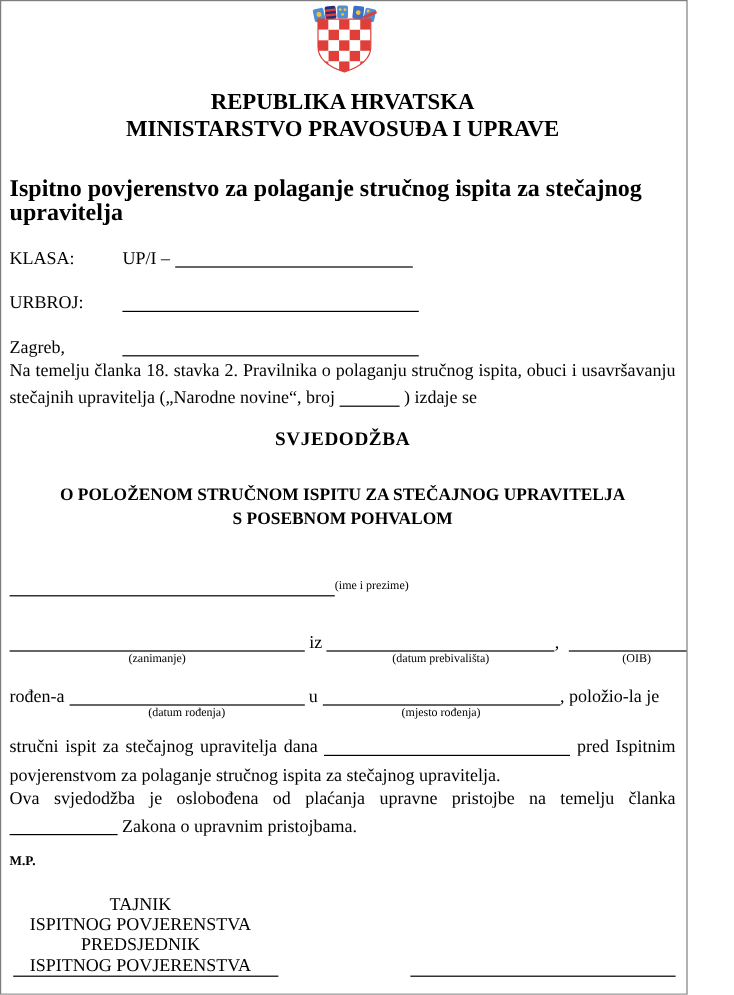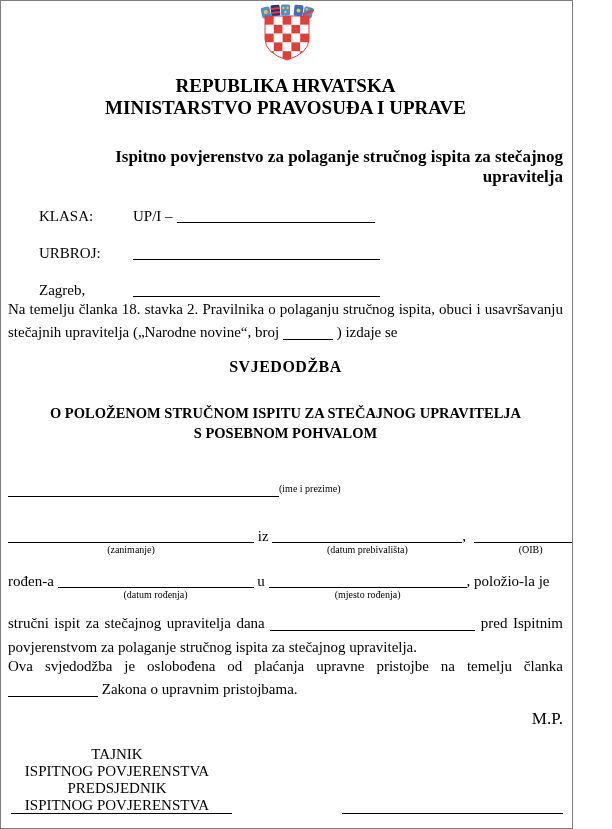--- a/index.html
+++ b/index.html
@@ -11,23 +11,23 @@
     background:#ffffff;
     font-family:"Liberation Serif","DejaVu Serif",serif;
     color:#000000;
     overflow:hidden;
   }
   .abs { position:absolute; left:7px; right:9px; }
 
   .crest { position:absolute; top:2px; left:50%; transform:translateX(-50%); }
 
   .gov-header { top:74px; font-weight:bold; font-size:19px; line-height:22px; text-align:center; }
-  .commission { top:146px; font-weight:bold; font-size:17px; line-height:20px; text-align:right; }
-
-  .meta { top:205px; font-size:15px;margin-left:31px; }
+  .commission { top:146px; font-weight:bold; font-size:20px; line-height:20px; text-align:left; }
+
+  .meta { top:205px; font-size:15px; }
   .meta-row { display:flex; align-items:flex-start; line-height:20px; height:37px; }
   .meta-label { width:94px; flex:0 0 auto; }
   .meta-prefix { margin-right:4px; }
   .bl { display:inline-block; border-bottom:1px solid #000; height:16px; vertical-align:-3px; }
 
   .para { font-size:15px; line-height:23px; text-align:justify; }
   .intro { top:297px; }
 
   .cert-title { top:352px; font-weight:bold; font-size:16px; line-height:28px; text-align:center; letter-spacing:0.5px; }
   .cert-sub { top:402px; font-weight:bold; font-size:14.5px; line-height:20px; text-align:center; }
@@ -38,21 +38,21 @@
   .cap { font-size:10px; line-height:13px; text-align:center; white-space:nowrap; }
   .word { white-space:pre; }
 
   .name-field { top:479px; display:flex; flex-direction:row; align-items:center; }
   .row-occupation { top:525px; }
   .row-born { top:570px; }
 
   .exam { top:610px; line-height:24px; }
   .fee  { top:654px; }
 
-  .stamp { top:708px; font-size:17px; line-height:19px; text-align:right; }
+  .stamp { top:708px; font-size:11px; line-height:19px; text-align:left;font-weight:bold; }
 
   .sigs { top:745px; display:flex; justify-content:space-between; font-size:15px; line-height:17px;flex-direction:column; }
   .sig-col { width:218px; text-align:center; }
 
   .sig-lines { top:797px; display:flex; justify-content:space-between; }
   .sig-line { width:221px; height:15px; border-bottom:1.5px solid #000; }
   .sig-line.left { margin-left:3px; }
 </style>
 </head>
 <body>

